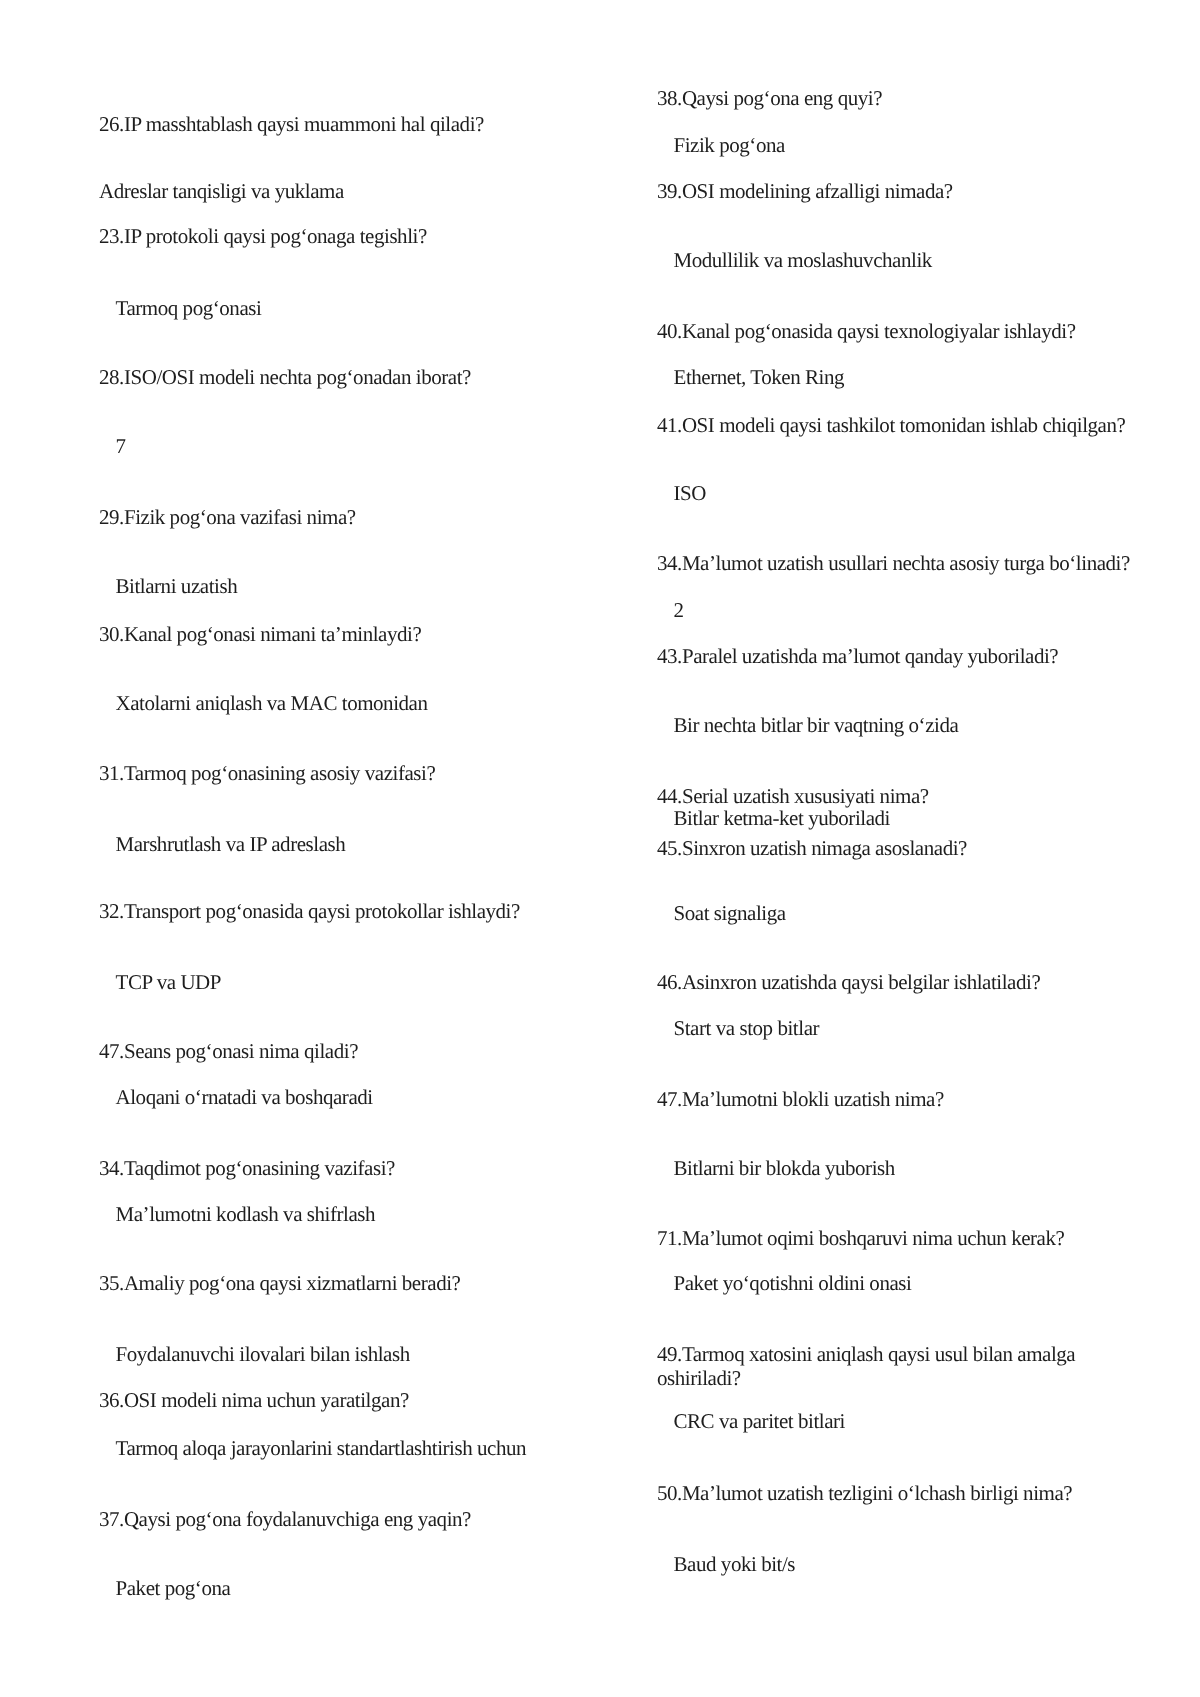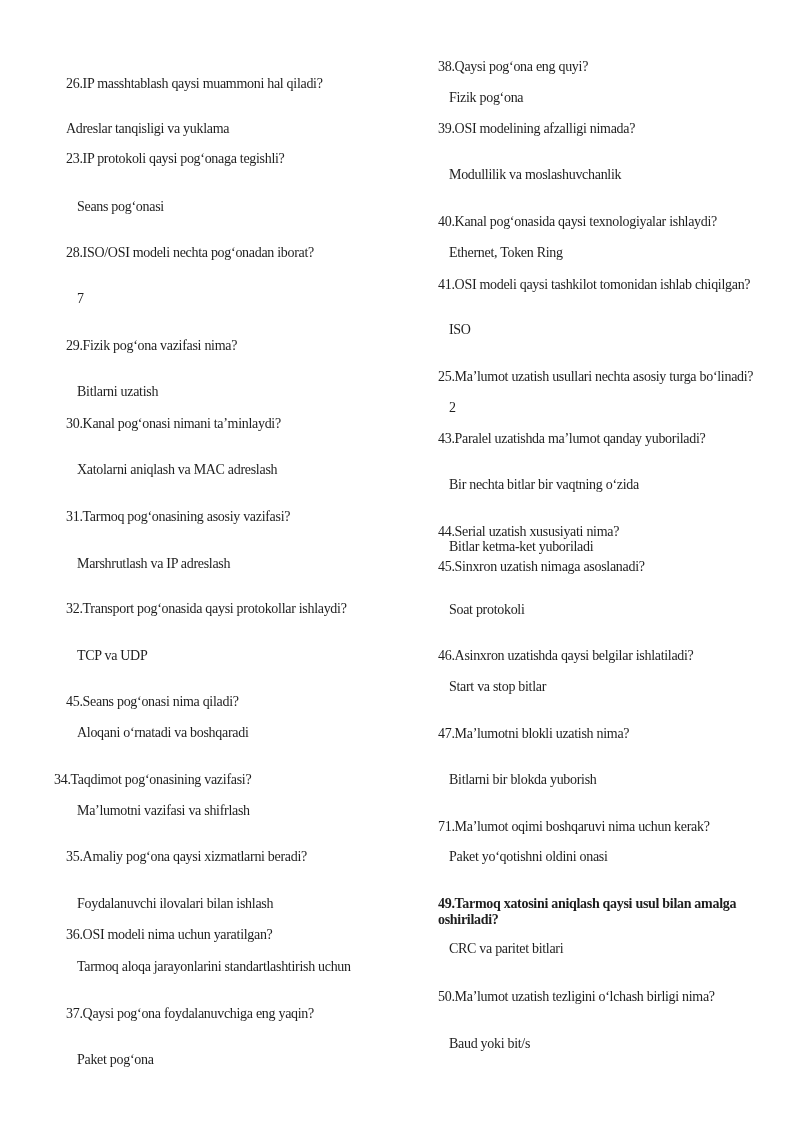--- a/index.html
+++ b/index.html
@@ -24,55 +24,54 @@
     position: absolute;
     font-size: 14px;
     line-height: 16px;
     letter-spacing: -0.3px;
     white-space: nowrap;
     color: #1e1e1e;
   }
   .wrap {
     white-space: normal;
     width: 334px;
-    font-weight: bold;
   }
 </style>
 </head>
 <body>
 
 <div class="page">
 
   <div>
     <div class="ln" style="left:66px;top:76px">26.IP masshtablash qaysi muammoni hal qiladi?</div>
     <div class="ln" style="left:66px;top:121px">Adreslar tanqisligi va yuklama</div>
 
     <div class="ln" style="left:66px;top:151px">23.IP protokoli qaysi pog‘onaga tegishli?</div>
-    <div class="ln" style="left:77px;top:199px">Seans pog‘onasi</div>
+    <div class="ln" style="left:77px;top:199px">Tarmoq pog‘onasi</div>
 
     <div class="ln" style="left:66px;top:245px">28.ISO/OSI modeli nechta pog‘onadan iborat?</div>
     <div class="ln" style="left:77px;top:291px">7</div>
 
     <div class="ln" style="left:66px;top:338px">29.Fizik pog‘ona vazifasi nima?</div>
     <div class="ln" style="left:77px;top:384px">Bitlarni uzatish</div>
 
     <div class="ln" style="left:66px;top:416px">30.Kanal pog‘onasi nimani ta’minlaydi?</div>
-    <div class="ln" style="left:77px;top:462px">Xatolarni aniqlash va MAC adreslash</div>
+    <div class="ln" style="left:77px;top:462px">Xatolarni aniqlash va MAC tomonidan</div>
 
     <div class="ln" style="left:66px;top:509px">31.Tarmoq pog‘onasining asosiy vazifasi?</div>
     <div class="ln" style="left:77px;top:556px">Marshrutlash va IP adreslash</div>
 
     <div class="ln" style="left:66px;top:601px">32.Transport pog‘onasida qaysi protokollar ishlaydi?</div>
     <div class="ln" style="left:77px;top:648px">TCP va UDP</div>
 
-    <div class="ln" style="left:66px;top:694px">45.Seans pog‘onasi nima qiladi?</div>
+    <div class="ln" style="left:66px;top:694px">47.Seans pog‘onasi nima qiladi?</div>
     <div class="ln" style="left:77px;top:725px">Aloqani o‘rnatadi va boshqaradi</div>
 
-    <div class="ln" style="left:54px;top:772px">34.Taqdimot pog‘onasining vazifasi?</div>
-    <div class="ln" style="left:77px;top:803px">Ma’lumotni vazifasi va shifrlash</div>
+    <div class="ln" style="left:66px;top:772px">34.Taqdimot pog‘onasining vazifasi?</div>
+    <div class="ln" style="left:77px;top:803px">Ma’lumotni kodlash va shifrlash</div>
 
     <div class="ln" style="left:66px;top:849px">35.Amaliy pog‘ona qaysi xizmatlarni beradi?</div>
     <div class="ln" style="left:77px;top:896px">Foydalanuvchi ilovalari bilan ishlash</div>
 
     <div class="ln" style="left:66px;top:927px">36.OSI modeli nima uchun yaratilgan?</div>
     <div class="ln" style="left:77px;top:959px">Tarmoq aloqa jarayonlarini standartlashtirish uchun</div>
 
     <div class="ln" style="left:66px;top:1006px">37.Qaysi pog‘ona foydalanuvchiga eng yaqin?</div>
     <div class="ln" style="left:77px;top:1052px">Paket pog‘ona</div>
   </div>
@@ -83,31 +82,31 @@
 
     <div class="ln" style="left:438px;top:121px">39.OSI modelining afzalligi nimada?</div>
     <div class="ln" style="left:449px;top:167px">Modullilik va moslashuvchanlik</div>
 
     <div class="ln" style="left:438px;top:214px">40.Kanal pog‘onasida qaysi texnologiyalar ishlaydi?</div>
     <div class="ln" style="left:449px;top:245px">Ethernet, Token Ring</div>
 
     <div class="ln" style="left:438px;top:277px">41.OSI modeli qaysi tashkilot tomonidan ishlab chiqilgan?</div>
     <div class="ln" style="left:449px;top:322px">ISO</div>
 
-    <div class="ln" style="left:438px;top:369px">25.Ma’lumot uzatish usullari nechta asosiy turga bo‘linadi?</div>
+    <div class="ln" style="left:438px;top:369px">34.Ma’lumot uzatish usullari nechta asosiy turga bo‘linadi?</div>
     <div class="ln" style="left:449px;top:400px">2</div>
 
     <div class="ln" style="left:438px;top:431px">43.Paralel uzatishda ma’lumot qanday yuboriladi?</div>
     <div class="ln" style="left:449px;top:477px">Bir nechta bitlar bir vaqtning o‘zida</div>
 
     <div class="ln" style="left:438px;top:524px">44.Serial uzatish xususiyati nima?</div>
     <div class="ln" style="left:449px;top:539px">Bitlar ketma-ket yuboriladi</div>
 
     <div class="ln" style="left:438px;top:559px">45.Sinxron uzatish nimaga asoslanadi?</div>
-    <div class="ln" style="left:449px;top:602px">Soat protokoli</div>
+    <div class="ln" style="left:449px;top:602px">Soat signaliga</div>
 
     <div class="ln" style="left:438px;top:648px">46.Asinxron uzatishda qaysi belgilar ishlatiladi?</div>
     <div class="ln" style="left:449px;top:679px">Start va stop bitlar</div>
 
     <div class="ln" style="left:438px;top:726px">47.Ma’lumotni blokli uzatish nima?</div>
     <div class="ln" style="left:449px;top:772px">Bitlarni bir blokda yuborish</div>
 
     <div class="ln" style="left:438px;top:819px">71.Ma’lumot oqimi boshqaruvi nima uchun kerak?</div>
     <div class="ln" style="left:449px;top:849px">Paket yo‘qotishni oldini onasi</div>
 

